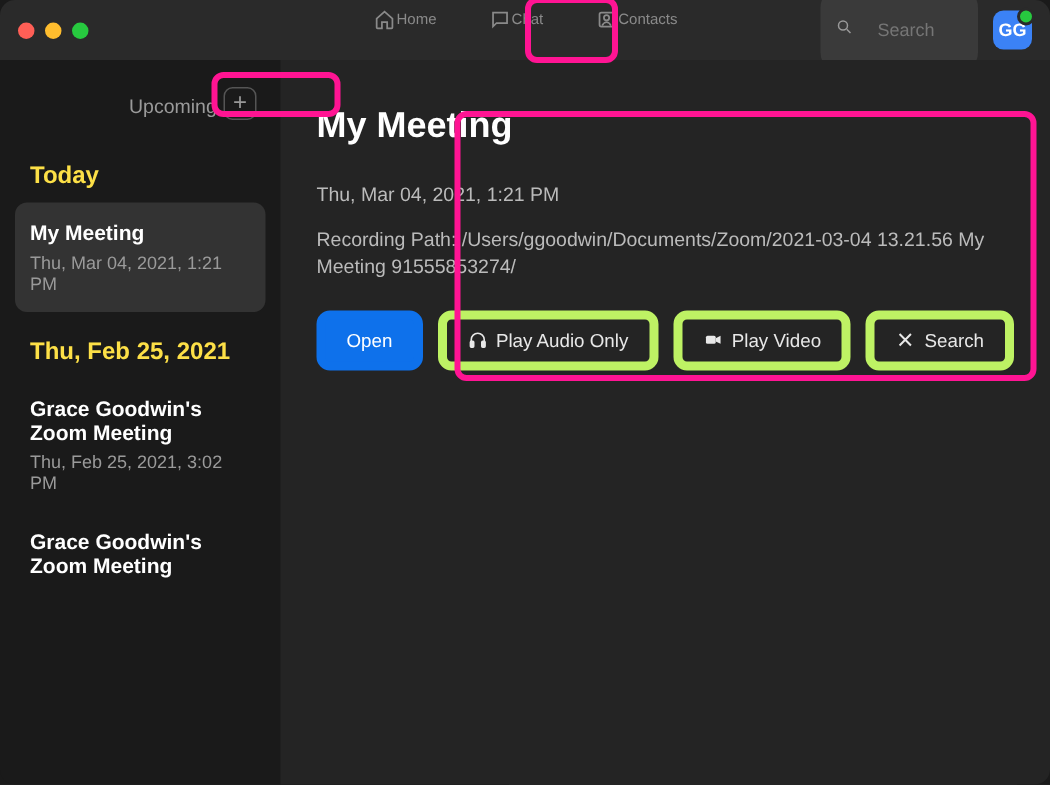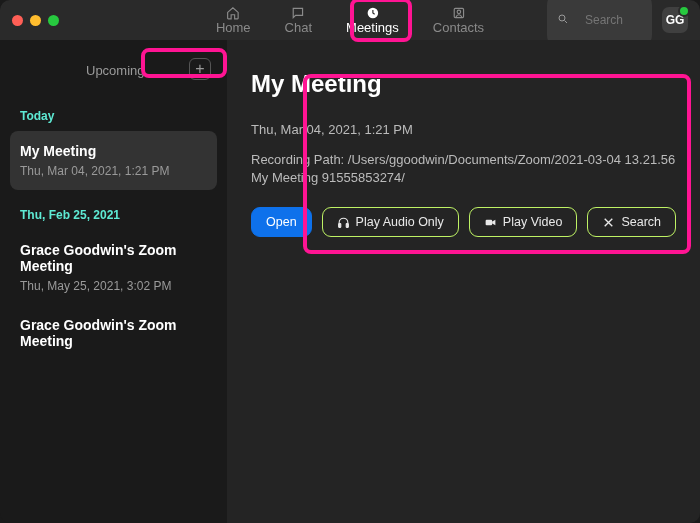--- a/index.html
+++ b/index.html
@@ -31,25 +31,25 @@
     left: 50%;
     transform: translateX(-50%);
     display: flex;
     gap: 22px;
     align-items: flex-start;
     height: 100%;
     padding-top: 4px;
   }
   .nav-tab {
     display: flex;
-    flex-direction: column;
+    flex-direction: row;
     align-items: center;
     gap: 0;
     color: #8a8a8a;
-    font-size: 13px;
+    font-size: 10px;
     cursor: pointer;
     padding: 2px 6px;
   }
   .nav-tab.active { color: #fff; }
   .nav-icon { width: 16px; height: 14px; display:flex; align-items:center; justify-content:center; }
   .nav-icon svg { width: 16px; height: 14px; }
   .highlight-box {
     border: 4px solid #ff1493;
     border-radius: 8px;
     position: absolute;
@@ -71,21 +71,21 @@
   .search input {
     background: transparent;
     border: none;
     outline: none;
     color: #ccc;
     font-size: 12px;
     width: 70px;
   }
   .avatar {
     width: 26px; height: 26px;
-    background: #404040;
+    background: #3b82f6;
     border-radius: 7px;
     display: flex; align-items: center; justify-content: center;
     color: #fff; font-size: 12px; font-weight: 600;
     margin-left: 10px;
     position: relative;
   }
   .avatar::after {
     content: ""; position: absolute; top: -2px; right: -2px;
     width: 8px; height: 8px; border-radius: 50%; background: #27c93f;
     border: 2px solid #2a2a2a;
@@ -109,23 +109,23 @@
     border: 1px solid #555;
     border-radius: 6px;
     display: flex; align-items: center; justify-content: center;
     color: #999;
     font-size: 16px;
     cursor: pointer;
     position: absolute;
     right: 6px;
   }
   .section-head {
-    font-size: 12px;
+    font-size: 16px;
     font-weight: 700;
-    color: #5eead4;
+    color: #fde047;
     padding: 18px 10px 8px 10px;
   }
   .meeting-item {
     padding: 12px 10px;
     border-radius: 8px;
     cursor: pointer;
   }
   .meeting-item.selected { background: #333; }
   .meeting-title { font-size: 14px; font-weight: 700; color: #fff; margin-bottom: 5px; }
   .meeting-date { font-size: 12px; color: #9a9a9a; }
@@ -138,24 +138,24 @@
   .detail-title { font-size: 24px; font-weight: 700; color: #fff; margin-bottom: 24px; }
   .detail-date { font-size: 13px; color: #bbb; margin-bottom: 14px; }
   .detail-path { font-size: 13px; color: #bbb; line-height: 1.4; margin-bottom: 20px; }
   .action-row { display: flex; gap: 10px; flex-wrap: nowrap; }
   .btn {
     padding: 7px 14px;
     border-radius: 9px;
     font-size: 12.5px;
     font-weight: 500;
     cursor: pointer;
-    border: 1px solid #bef264;
+    border: 6px solid #bef264;
     background: transparent;
     color: #e8e8e8;
-    display: flex; align-items: center; gap: 6px;
+    display: flex; align-items: flex-start; gap: 6px;
     white-space: nowrap;
   }
   .btn.primary { background: #0e71eb; border-color: #0e71eb; color: #fff; }
   .btn-icon { width: 13px; height: 13px; display:inline-flex; }
   .btn-icon svg { width: 13px; height: 13px; }
 </style>
 </head>
 <body>
 
 <div class="titlebar">
@@ -174,29 +174,20 @@
       </span>
       <span>Home</span>
     </div>
     <div class="nav-tab">
       <span class="nav-icon">
         <svg viewBox="0 0 24 24" fill="none" stroke="currentColor" stroke-width="2">
             <path d="M4 4h16v12H8l-4 4z"></path>
           </svg>
       </span>
       <span>Chat</span>
-    </div>
-    <div class="nav-tab active">
-      <span class="nav-icon">
-        <svg viewBox="0 0 24 24" fill="currentColor">
-            <circle cx="12" cy="12" r="9"></circle>
-            <path d="M12 7v5l3 2" stroke="#2a2a2a" stroke-width="2" fill="none"></path>
-          </svg>
-      </span>
-      <span>Meetings</span>
     </div>
     <div class="nav-tab">
       <span class="nav-icon">
         <svg viewBox="0 0 24 24" fill="none" stroke="currentColor" stroke-width="2">
             <rect x="4" y="4" width="16" height="16" rx="2"></rect>
             <circle cx="12" cy="10" r="3"></circle>
             <path d="M7 19c1-3 4-4 5-4s4 1 5 4"></path>
           </svg>
       </span>
       <span>Contacts</span>
@@ -227,21 +218,21 @@
 
     <div class="section-head">Today</div>
     <div class="meeting-item selected">
       <div class="meeting-title">My Meeting</div>
       <div class="meeting-date">Thu, Mar 04, 2021, 1:21 PM</div>
     </div>
 
     <div class="section-head">Thu, Feb 25, 2021</div>
     <div class="meeting-item">
       <div class="meeting-title">Grace Goodwin's Zoom Meeting</div>
-      <div class="meeting-date">Thu, May 25, 2021, 3:02 PM</div>
+      <div class="meeting-date">Thu, Feb 25, 2021, 3:02 PM</div>
     </div>
     <div class="meeting-item">
       <div class="meeting-title">Grace Goodwin's Zoom Meeting</div>
     </div>
   </div>
 
   <div class="detail">
     <div class="detail-title">My Meeting</div>
     <div class="detail-date">Thu, Mar 04, 2021, 1:21 PM</div>
     <div class="detail-path">

